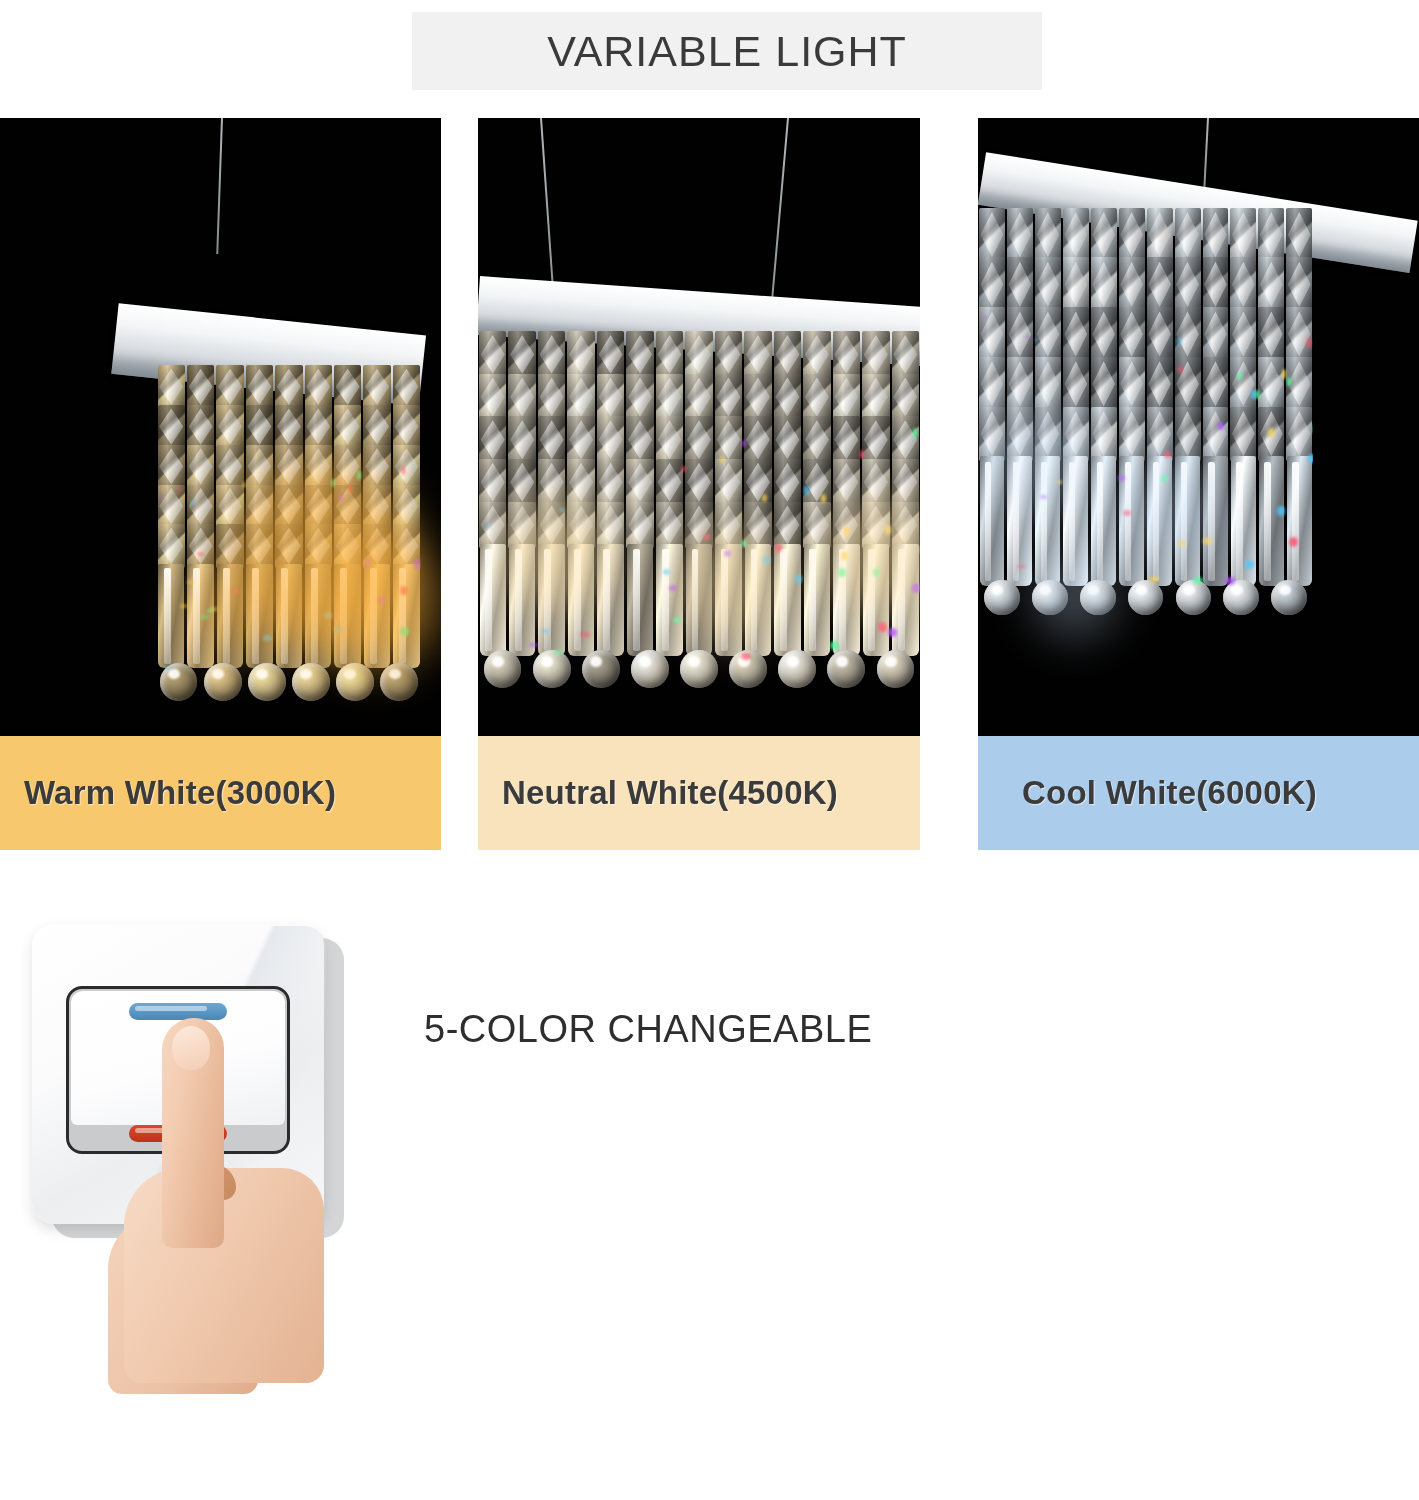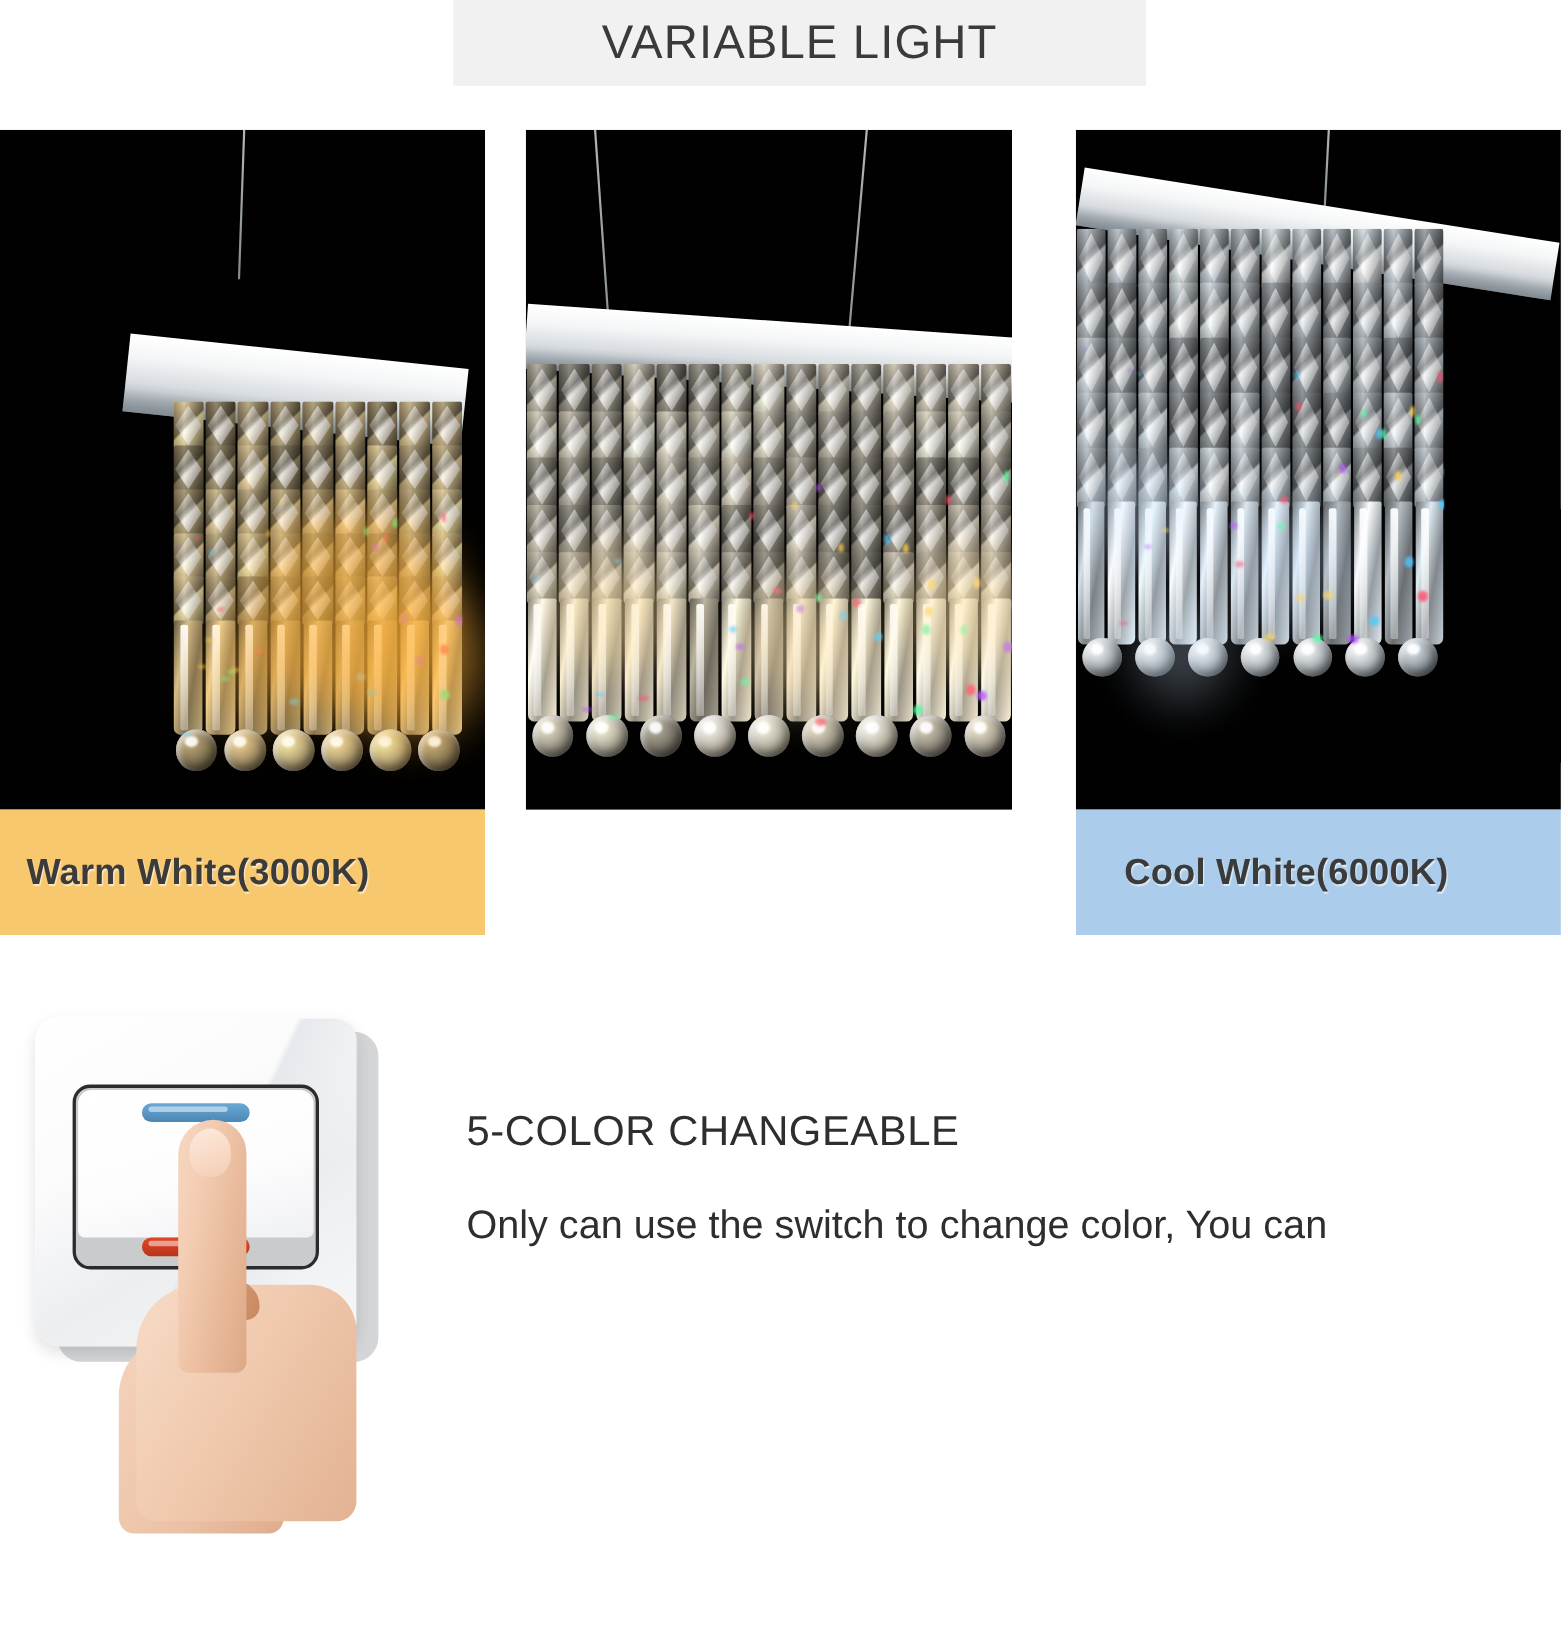--- a/index.html
+++ b/index.html
@@ -6,21 +6,21 @@
   html, body {
     width: 1419px; height: 1500px;
     background: #ffffff;
     font-family: "Liberation Sans", sans-serif;
     overflow: hidden;
   }
   .page { position: relative; width: 1419px; height: 1500px; background: #fff; }
 
   
   .header-bar {
-    position: absolute; left: 412px; top: 0px;
+    position: absolute; left: 412px; top: 12px;
     width: 630px; height: 78px;
     background: #f1f1f1;
     display: flex; align-items: center; justify-content: center;
   }
   .header-title {
     font-size: 43px; font-weight: 400; letter-spacing: 1px;
     color: #3a3a3a;
     font-family: "Liberation Sans", sans-serif;
   }
 
@@ -479,20 +479,23 @@
             <div class="spark" style="left: 410.14px; top: 296.299px; width: 9.19929px; height: 9.49543px; background: rgb(177, 77, 255); opacity: 0.821168;"></div>
             <div class="spark" style="left: 225.45px; top: 202.519px; width: 6.34384px; height: 6.57048px; background: rgb(255, 77, 109); opacity: 0.654027;"></div>
             <div class="spark" style="left: 407.11px; top: 194.033px; width: 6.08545px; height: 9.44744px; background: rgb(255, 210, 77); opacity: 0.818425;"></div>
             <div class="spark" style="left: 394.793px; top: 236.958px; width: 7.39244px; height: 9.25238px; background: rgb(77, 255, 158); opacity: 0.807279;"></div>
             <div class="spark" style="left: 316.856px; top: 243.307px; width: 7.58577px; height: 8.01808px; background: rgb(77, 201, 255); opacity: 0.736747;"></div>
           </div>
           <div class="glow" style="left: 22.1px; top: 383.16px; width: 114.92px; height: 114.92px; background: rgb(255, 226, 168); opacity: 0.5;"></div>
           <div class="glow" style="left: 194.48px; top: 407.88px; width: 114.92px; height: 114.92px; background: rgb(255, 226, 168); opacity: 0.45;"></div>
           <div class="glow" style="left: 344.76px; top: 383.16px; width: 114.92px; height: 114.92px; background: rgb(255, 226, 168); opacity: 0.5;"></div>
         </div>
+      <div class="caption" id="cap2" style="background: rgb(248, 227, 188);">
+        <span class="caption-text" style="color: rgb(59, 59, 59);">Neutral White(4500K)</span>
+      </div>
     </div>
 
     <div class="panel panel-3">
       <div class="photo" id="ph3" style="background: rgb(1, 1, 1);">
           <div class="cable" style="left: 229.32px; height: 80.34px; transform: rotate(3deg);"></div>
           <div class="canopy" style="left: 4.41px; top: 33.99px; width: 436.59px; height: 52.53px; transform: rotate(9deg); transform-origin: left center;"></div>
           <div class="crystal-body" style="left: 0px; top: 89.61px; width: 335.16px; height: 432.6px;">
             <div class="facet-row" style="height: 54.075px; position: absolute; left: 0px; top: 0px; display: flex; width: 100%;">
               <div class="facet" style="background: linear-gradient(135deg, rgb(193, 202, 209) 0%, rgb(98, 103, 107) 48%, rgb(205, 215, 223) 52%, rgb(89, 94, 97) 100%); height: 54.075px;"></div>
               <div class="facet" style="background: linear-gradient(135deg, rgb(204, 214, 221) 0%, rgb(104, 109, 113) 48%, rgb(217, 228, 236) 52%, rgb(94, 99, 103) 100%); height: 54.075px;"></div>
@@ -642,16 +645,15 @@
       <div class="knuckle-b"></div>
       <div class="knuckle"></div>
       <div class="thumb-tip"></div>
       <div class="finger"></div>
       <div class="finger-nail"></div>
     </div>
   </div>
 
   <div class="text-block">
     <div class="tb-heading" style="color: rgb(46, 46, 46);">5-COLOR CHANGEABLE</div>
-    <div class="tb-line" style="color: rgb(46, 46, 46);">Only can use the switch to change color, You can</div>
   </div>
 
 </div>
 
 </body></html>

